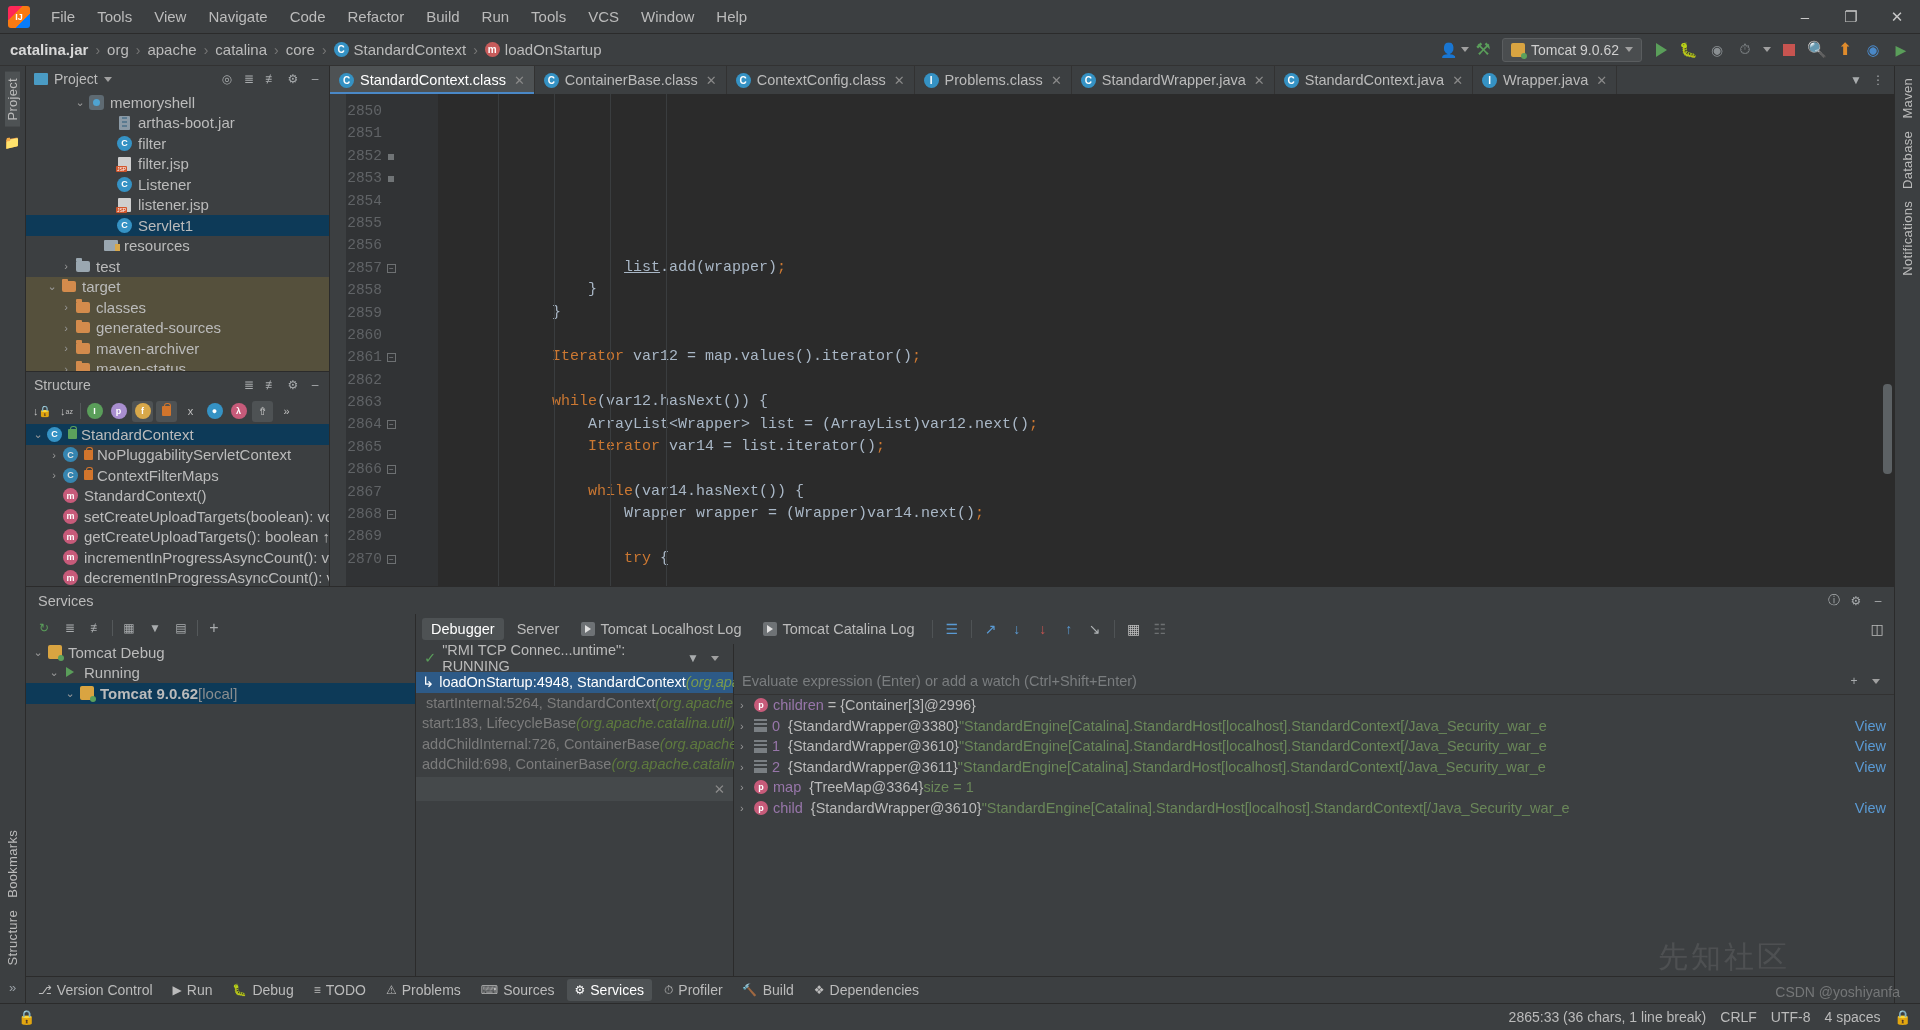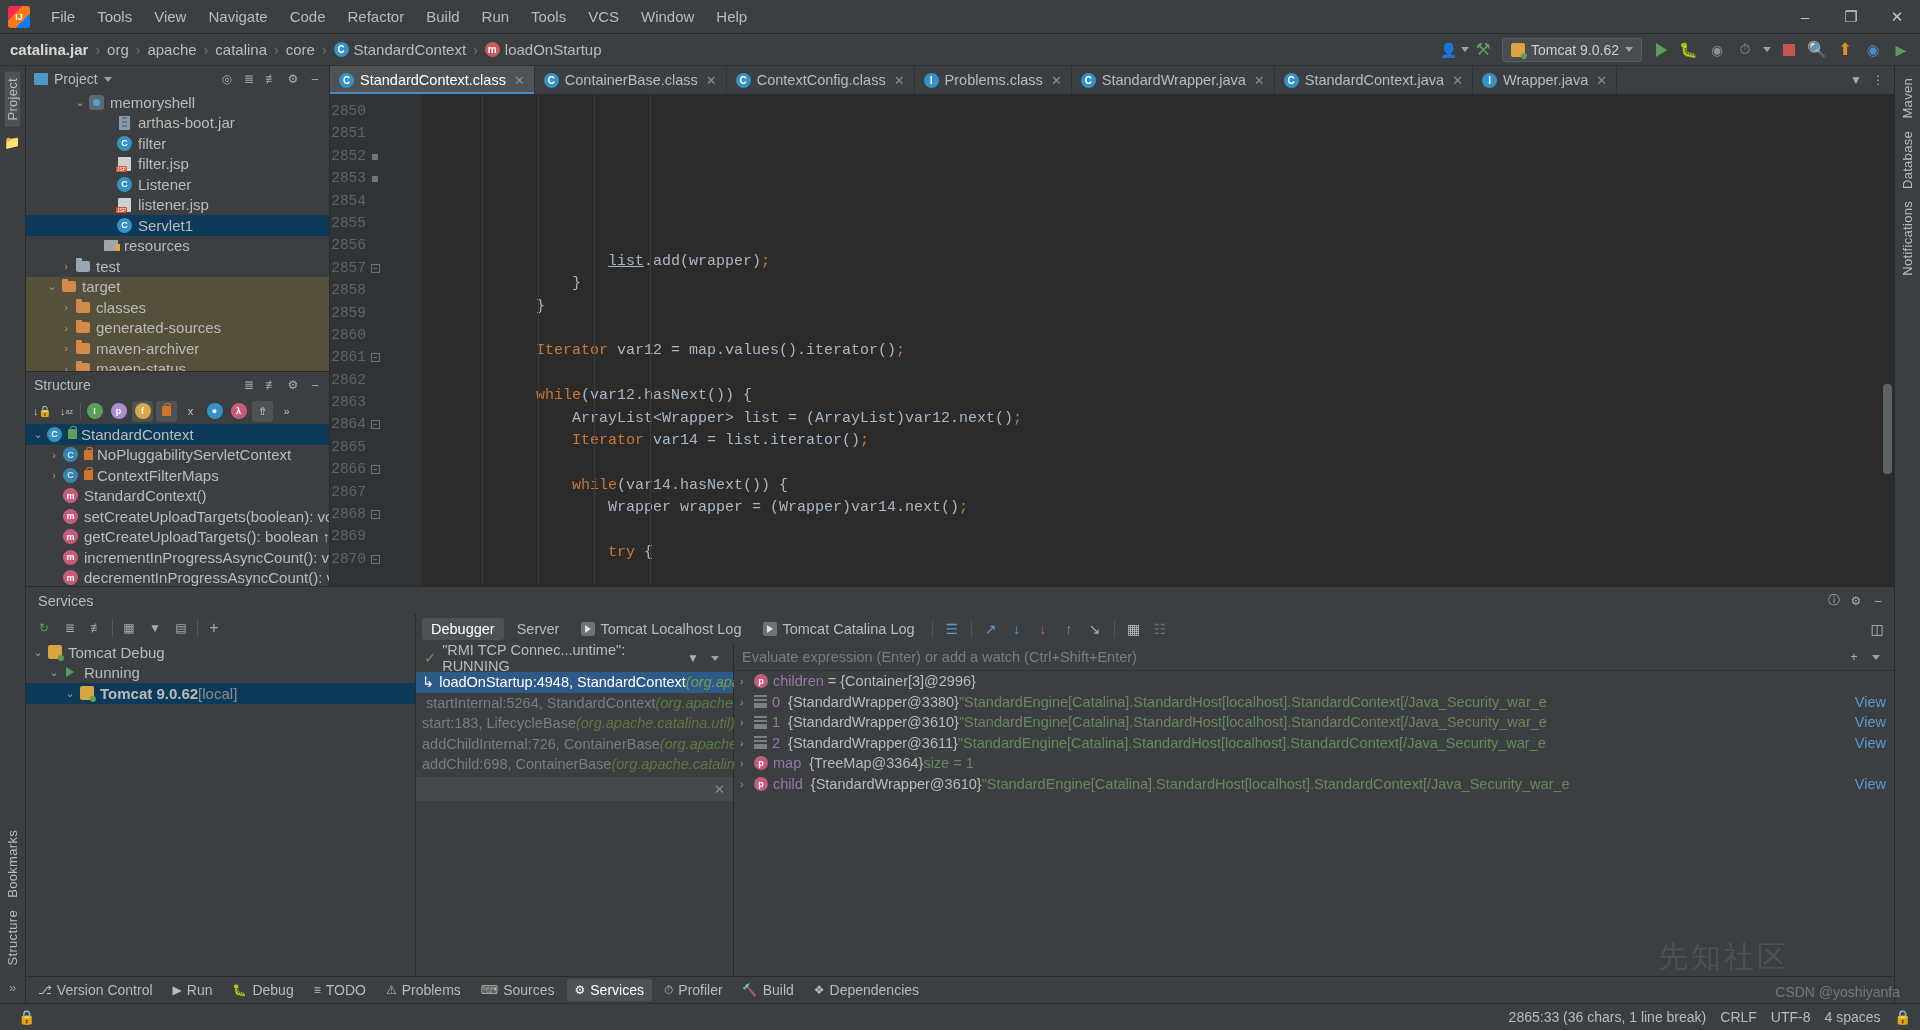--- a/index.html
+++ b/index.html
@@ -151,32 +151,32 @@
   .tab.active::after { content:""; position:absolute; left:0;right:0;bottom:0;height:2px;background:#4a88c7;}
   .tab .x { color: #8a8a8a; font-size: 13px; margin-left: 2px;}
   .tabs-right { margin-left:auto; display:flex; align-items:center; gap:2px; padding:0 6px;}
 
   .notice {
     height: 27px; background: #2d4f6b; display: flex; align-items: center;
     padding: 0 12px; font-size: 14.5px; color: #d6e4ef; flex: 0 0 27px;
   }
   .notice a { margin-left: auto; color: #6ab0e8; text-decoration: none; }
 
-  .editor { flex: 1; display: flex; background: #2b2b2b; min-height: 0; position: relative; overflow: hidden;}
+  .editor { flex: 1; display: flex; background: #2b2b2b; min-height: 0; position: relative; overflow: hidden; margin-left: 16px;}
   .gutter {
     width: 92px; flex: 0 0 92px; background: #313335; color: #606366;
     font-family: "Liberation Mono", monospace; font-size: 14.5px; text-align: right;
     padding-top: 6px; position: relative;
   }
   .gline { height: 22.4px; line-height: 22.4px; padding-right: 56px; position: relative;}
   .foldmark { position: absolute; right: 42px; top: 7px; width: 9px; height: 9px; border: 1px solid #6d7072; color: #8a8d8f; font-size: 8px; line-height: 7px; text-align: center; }
   .sqmark { position: absolute; right: 44px; top: 9px; width: 6px; height: 6px; background: #707476; }
   .code {
     flex: 1; font-family: "Liberation Mono", monospace; font-size: 15px;
-    line-height: 22.4px; white-space: pre; overflow: hidden; position: relative;
+    padding-top: 6px; line-height: 22.4px; white-space: pre; overflow: hidden; position: relative;
     color: #a9b7c6;
   }
   .cl { height: 22.4px; padding-left: 6px; }
   .kw { color: #cc7832; }
   .und { text-decoration: underline; }
   .vstripe { position: absolute; top: 0; bottom: 0; width: 1px; background: #3a3d3f; }
 
   .editor-scroll { position: absolute; right: 0; top: 0; bottom: 0; width: 14px; background: #2b2b2b; }
   .scroll-thumb { position: absolute; right: 2px; width: 9px; background: #5c6164; border-radius: 4px; }
 
@@ -200,21 +200,21 @@
 
   .dbg-body { flex: 1; display: flex; min-height: 0; }
   .frames { width: 318px; flex: 0 0 318px; border-right: 1px solid #2b2b2b; display: flex; flex-direction: column;}
   .frames-top { height: 28px; display: flex; align-items: center; gap: 6px; padding: 0 8px; font-size: 14.5px; flex: 0 0 28px;}
   .frame-row { height: 20.5px; display: flex; align-items: center; padding-left: 6px; font-size: 14.5px; white-space: nowrap;}
   .frame-row.sel { background: #2d5a87; color: #ffffff; }
   .frame-row .pkg { color: #7a9a4e; font-style: italic; }
   .frame-row.dim { color: #7c7c7c; }
   .frame-row.dim .pkg { color: #5e7a3e; }
 
-  .vars { flex: 1; display: flex; flex-direction: column; min-width: 0;}
+  .vars { flex: 1; display: flex; flex-direction: column; min-width: 0; margin-top: 24px;}
   .watchbar { height: 27px; display: flex; align-items: center; padding: 0 8px; font-size: 14.5px; color: #7a7d7f; border-bottom: 1px solid #323232; flex: 0 0 27px; background:#3c3f41;}
   .varlist { flex: 1; font-size: 14.5px; overflow: hidden; background: #3c3f41;}
   .vrow { height: 20.5px; display: flex; align-items: center; white-space: nowrap; padding-left: 6px;}
   .vrow .ar { width: 14px; color: #9a9a9a; font-size: 11px; flex: 0 0 14px;}
   .obj-ico { width: 14px; height: 14px; border-radius: 50%; background: #c75b7a; color:#fff; display:flex;align-items:center;justify-content:center;font-size:9px;font-weight:bold;margin-right:5px;flex:0 0 14px;}
   .list-ico { width: 13px; height: 13px; margin-right: 5px; flex: 0 0 13px; background: linear-gradient(#7a7f83 0 2px, transparent 2px 4px, #7a7f83 4px 6px, transparent 6px 8px, #7a7f83 8px 10px); }
   .vname { color: #9876aa; }
   .veq { color: #bbbbbb; margin: 0 4px;}
   .vval { color: #bbbbbb; }
   .vstr { color: #6a8759; }

